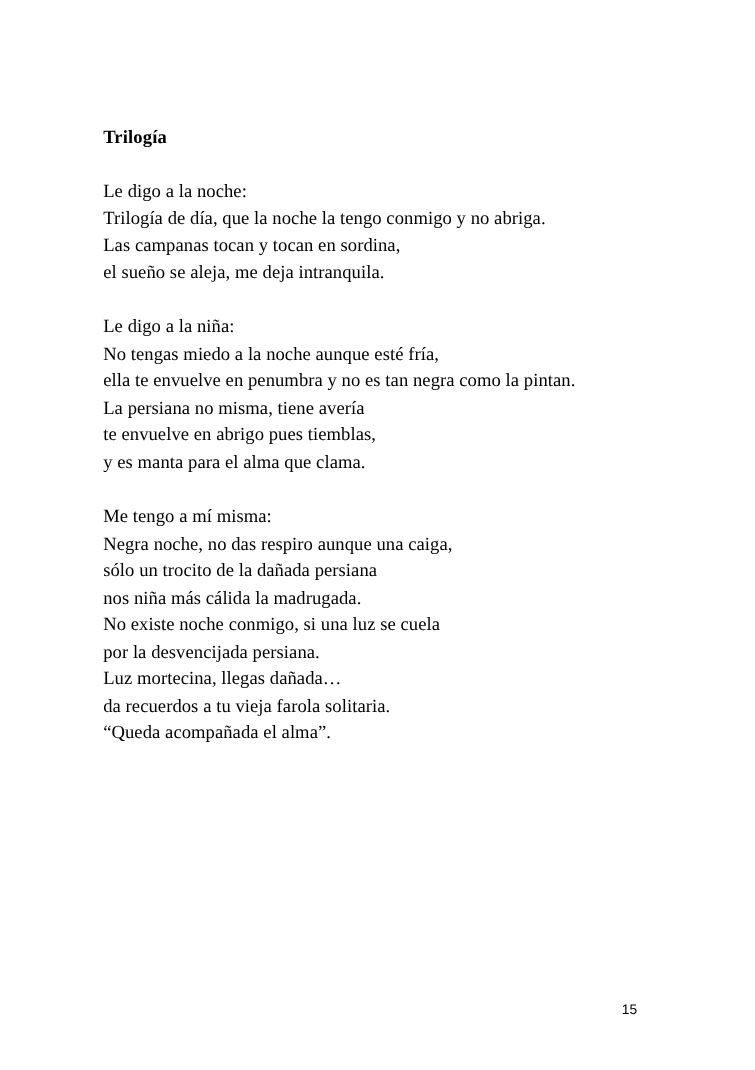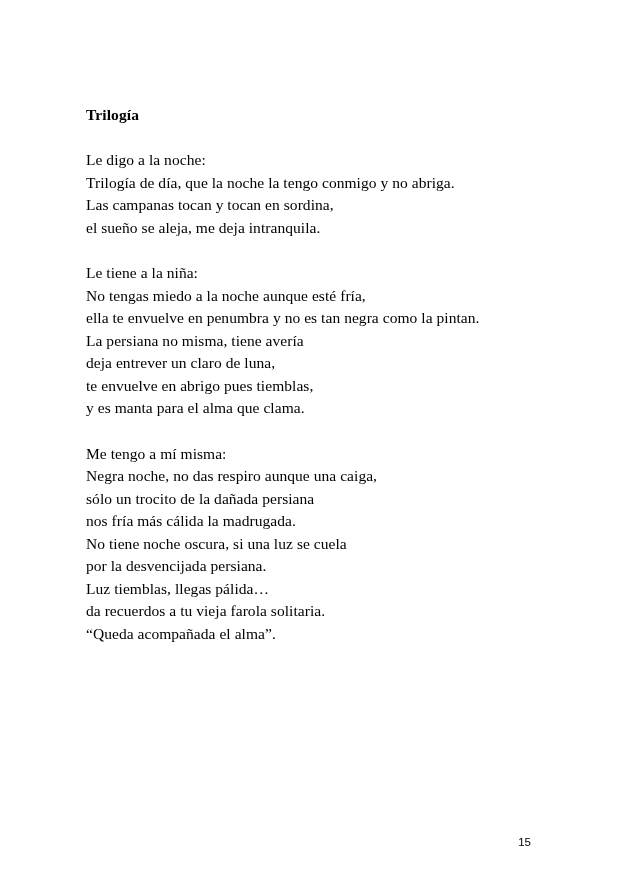--- a/index.html
+++ b/index.html
@@ -67,37 +67,36 @@
     <div class="poem-title">Trilogía</div>
 
     <div class="stanza">
       <div class="line">Le digo a la noche:</div>
       <div class="line">Trilogía de día, que la noche la tengo conmigo y no abriga.</div>
       <div class="line">Las campanas tocan y tocan en sordina,</div>
       <div class="line">el sueño se aleja, me deja intranquila.</div>
     </div>
 
     <div class="stanza">
-      <div class="line">Le tiene a la niña:</div>
+      <div class="line">Le digo a la niña:</div>
       <div class="line">No tengas miedo a la noche aunque esté fría,</div>
       <div class="line">ella te envuelve en penumbra y no es tan negra como la pintan.</div>
       <div class="line">La persiana no misma, tiene avería</div>
-      <div class="line">deja entrever un claro de luna,</div>
       <div class="line">te envuelve en abrigo pues tiemblas,</div>
       <div class="line">y es manta para el alma que clama.</div>
     </div>
 
     <div class="stanza">
       <div class="line">Me tengo a mí misma:</div>
       <div class="line">Negra noche, no das respiro aunque una caiga,</div>
       <div class="line">sólo un trocito de la dañada persiana</div>
-      <div class="line">nos fría más cálida la madrugada.</div>
-      <div class="line">No tiene noche oscura, si una luz se cuela</div>
+      <div class="line">nos niña más cálida la madrugada.</div>
+      <div class="line">No existe noche conmigo, si una luz se cuela</div>
       <div class="line">por la desvencijada persiana.</div>
-      <div class="line">Luz tiemblas, llegas pálida…</div>
+      <div class="line">Luz mortecina, llegas dañada…</div>
       <div class="line">da recuerdos a tu vieja farola solitaria.</div>
       <div class="line">“Queda acompañada el alma”.</div>
     </div>
 
   </div>
 
   <div class="page-number">15</div>
 
 </div>
 

